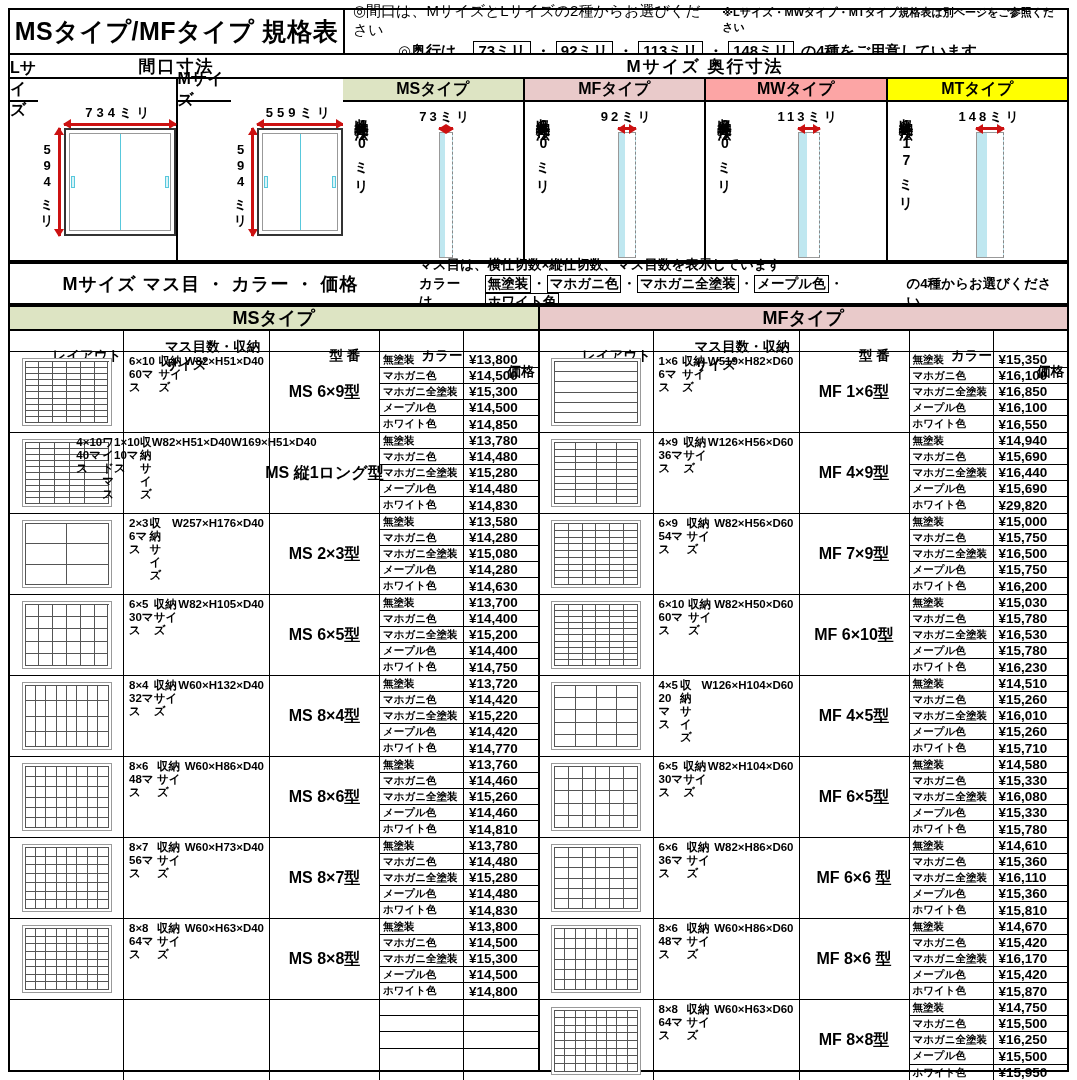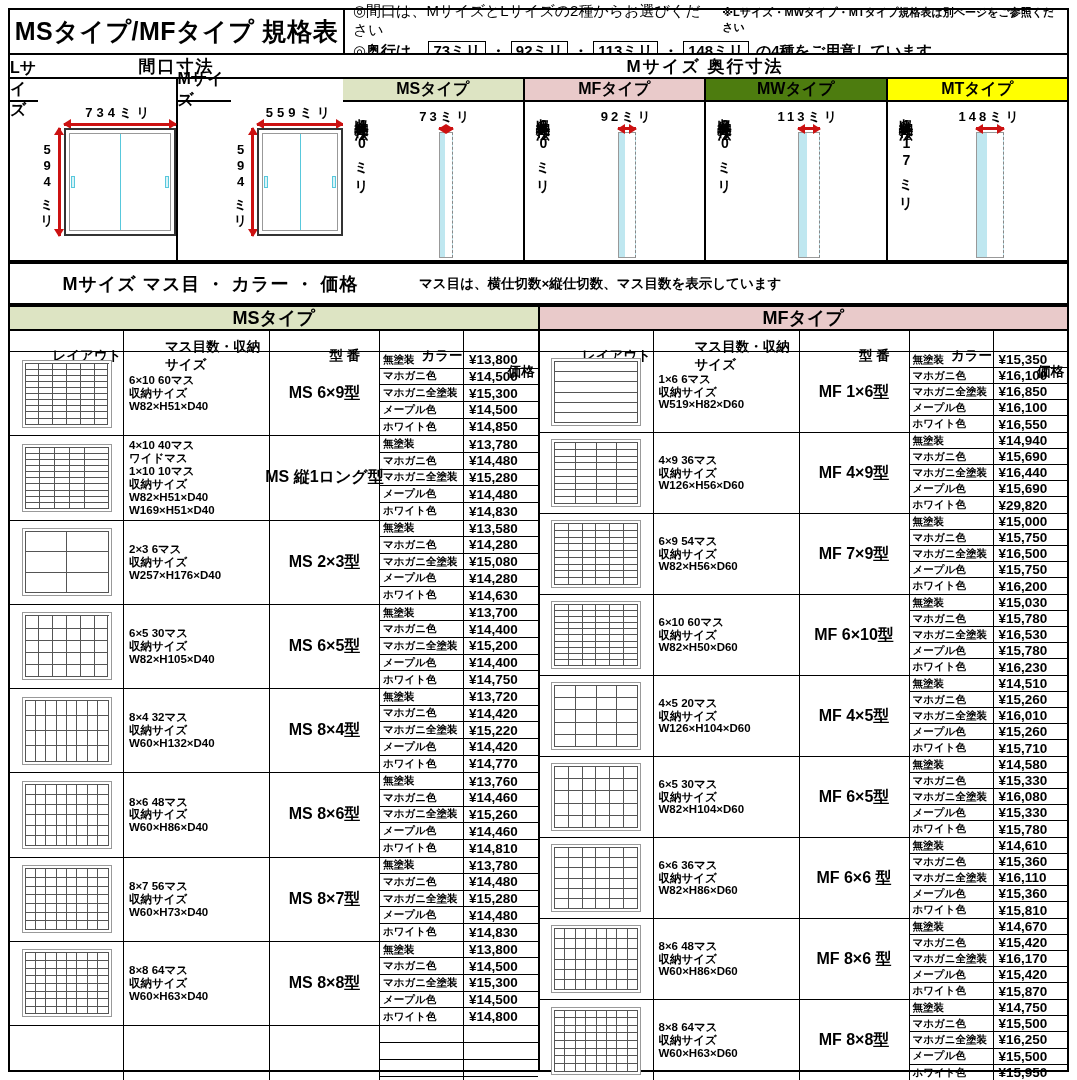--- a/index.html
+++ b/index.html
@@ -9,21 +9,21 @@
   .abs { position:absolute; background:#fff; }
   .bd2 { border:2px solid #000; }
 
   
   #title-box { left:8px; top:8px; width:337px; height:47px; display:flex; align-items:center; justify-content:center; }
   #title-box .t { font-size:25px; font-weight:bold; letter-spacing:0.5px; }
   #top-notes { left:343px; top:8px; width:726px; height:47px; padding:2px 8px; display:flex; flex-direction:column; justify-content:center; }
   .note-l1 { display:flex; align-items:baseline; gap:10px; }
   .note-l1 .main { font-size:15px; font-weight:normal; }
   .note-l1 .sub { font-size:11px; font-weight:bold; }
-  .note-l2 { font-size:15px; font-weight:bold; display:flex; align-items:center; margin-top:1px; }
+  .note-l2 { font-size:15px; font-weight:bold; display:flex; align-items:center; margin-top:1px;margin-left:45px; }
   .box-opt { display:inline-block; border:1px solid #000; padding:0 4px; line-height:1.2; margin:0 2px; }
   .opt-sep { margin:0 3px; }
   .opt-suffix { margin-left:5px; }
 
   
   #width-section { left:8px; top:55px; width:337px; height:207px; display:flex; flex-direction:column; }
   .sec-header { height:24px; border-bottom:2px solid #000; display:flex; align-items:center; justify-content:center; font-size:17px; font-weight:bold; letter-spacing:2px; }
   #ws-cols { flex:1; display:flex; }
   .ws-col { flex:1; display:flex; flex-direction:row; }
   .ws-col.first { border-right:2px solid #000; }
@@ -80,21 +80,21 @@
   .half + .half { margin-left:-2px; }
   .type-header { height:24px; border-bottom:2px solid #000; display:flex; align-items:center; justify-content:center; font-size:18px; font-weight:bold; }
   .col-header-row { display:grid; grid-template-columns:var(--cols); height:21px; border-bottom:1px solid #000; font-size:13.5px; font-weight:bold; }
   .col-header-row > div { display:flex; align-items:center; justify-content:center; border-right:1px solid #000;padding-left:41px; }
   .col-header-row > div:last-child { border-right:none;margin-top:32px; }
   .rows { flex:1; display:grid; grid-template-rows:repeat(9,1fr); }
   .product-row { display:grid; grid-template-columns:var(--cols); border-bottom:1px solid #000; }
   .product-row:last-child { border-bottom:none; }
   .cell { border-right:1px solid #000; min-width:0; }
   .layout-cell { display:flex; align-items:center; justify-content:center; }
-  .desc-cell { padding:3px 5px; display:flex; flex-direction:column; justify-content:center; font-size:11.5px; font-weight:bold; line-height:1.12; }
+  .desc-cell { padding:3px 5px; display:flex; flex-direction:row; justify-content:center; font-size:11.5px; font-weight:bold; line-height:1.12; }
   .model-cell { display:flex; align-items:center; justify-content:center; font-size:16px; font-weight:bold; white-space:nowrap; }
   .colors-cell,.prices-cell { display:grid; grid-template-rows:repeat(5,1fr); }
   .colors-cell > div { border-bottom:1px solid #000; display:flex; align-items:center; padding:0 3px; font-size:10.5px; font-weight:bold; white-space:nowrap; overflow:hidden; }
   .colors-cell > div:last-child,.prices-cell > div:last-child { border-bottom:none; }
   .prices-cell { border-right:none; }
   .prices-cell > div { border-bottom:1px solid #000; display:flex; align-items:center; padding:0 0 0 5px; font-size:13.5px; font-weight:bold; white-space:nowrap; }
   .thumb { border:1px solid #999; padding:2px; background:#fff; }
   .thumb-grid { width:84px; height:62px; display:grid; border-left:1px solid #555; border-top:1px solid #555; }
   .thumb-grid > i { border-right:1px solid #555; border-bottom:1px solid #555; }
 </style>
@@ -183,21 +183,21 @@
           <div class="ds-body">
             <div class="ds-vtext">収納奥行寸法60ミリ</div>
             <div class="ds-draw">
               <div class="ds-mm">92ミリ</div>
               <div class="h-arrow" style="width: 18px;"></div>
               <div class="ds-panel" style="width: 18px; background: linear-gradient(to right, rgb(191, 231, 240) 0px, rgb(191, 231, 240) 40%, rgb(255, 255, 255) 40%);"></div>
             </div>
           </div>
         </div>
         <div class="ds-col">
-          <div class="ds-col-header" style="background: #4d7c0f;">MWタイプ</div>
+          <div class="ds-col-header" style="background: #fca5a5;">MWタイプ</div>
           <div class="ds-body">
             <div class="ds-vtext">収納奥行寸法80ミリ</div>
             <div class="ds-draw">
               <div class="ds-mm">113ミリ</div>
               <div class="h-arrow" style="width: 22px;"></div>
               <div class="ds-panel" style="width: 22px; background: linear-gradient(to right, rgb(191, 231, 240) 0px, rgb(191, 231, 240) 40%, rgb(255, 255, 255) 40%);"></div>
             </div>
           </div>
         </div>
         <div class="ds-col">
@@ -212,20 +212,25 @@
           </div>
         </div>
       </div>
   </div>
 
   <div id="grid-title-box" class="abs bd2">
     <span class="t">Mサイズ マス目 ・ カラー ・ 価格</span>
   </div>
   <div id="grid-notes" class="abs bd2" style="border-left:none;">
     <div class="n1">マス目は、横仕切数×縦仕切数、マス目数を表示しています</div>
+    <div class="n2">
+      <span>カラーは、</span>
+      <span id="color-options"><span class="box-opt">無塗装</span><span class="opt-sep">・</span><span class="box-opt">マホガニ色</span><span class="opt-sep">・</span><span class="box-opt">マホガニ全塗装</span><span class="opt-sep">・</span><span class="box-opt">メープル色</span><span class="opt-sep">・</span><span class="box-opt">ホワイト色</span></span>
+      <span class="opt-suffix">の4種からお選びください</span>
+    </div>
   </div>
 
   <div id="tables-wrap" class="abs">
       <div class="half">
         <div class="type-header" style="background: rgb(221, 228, 195);">MSタイプ</div>
         <div class="col-header-row">
           <div>レイアウト</div>
           <div>マス目数・収納サイズ</div>
           <div>型 番</div>
           <div>カラー</div>

